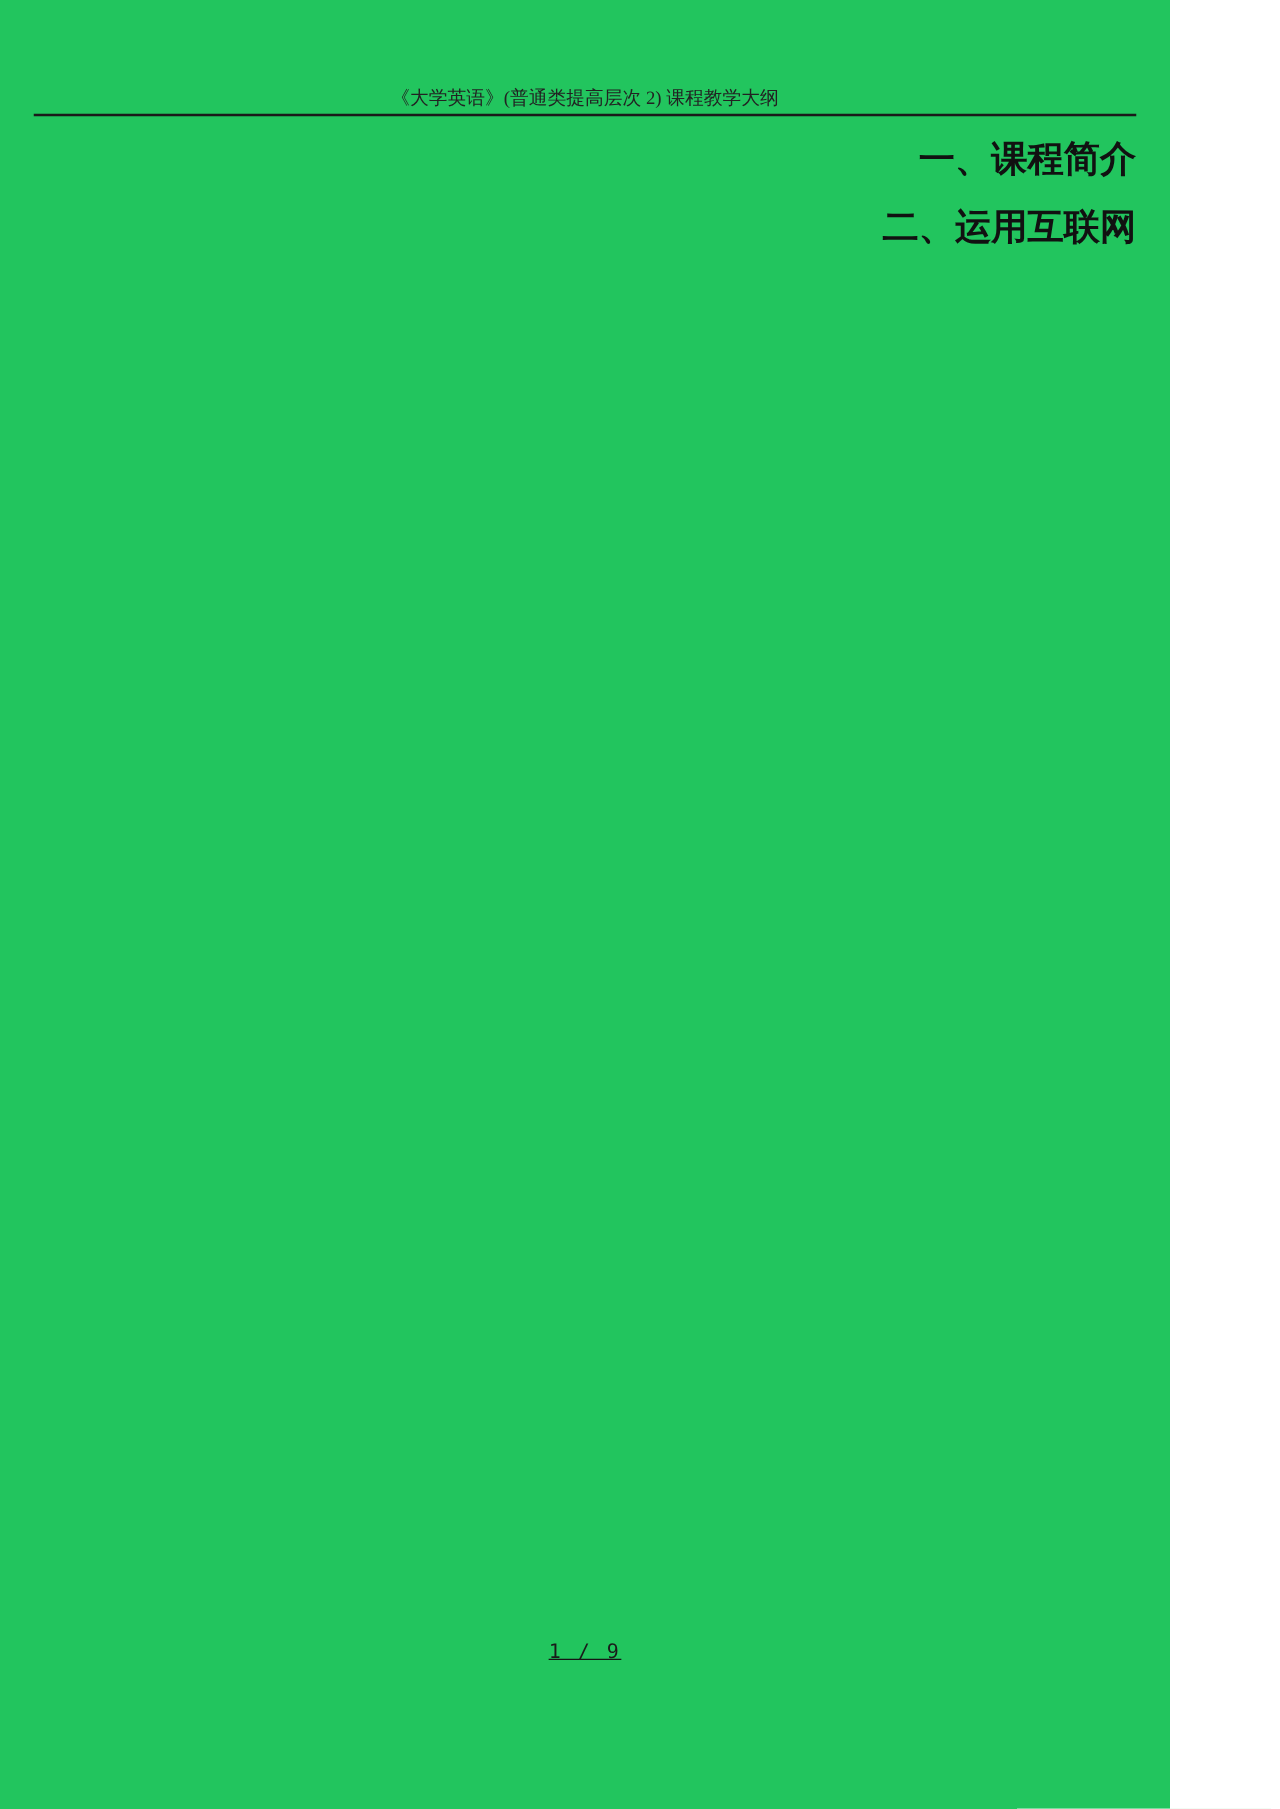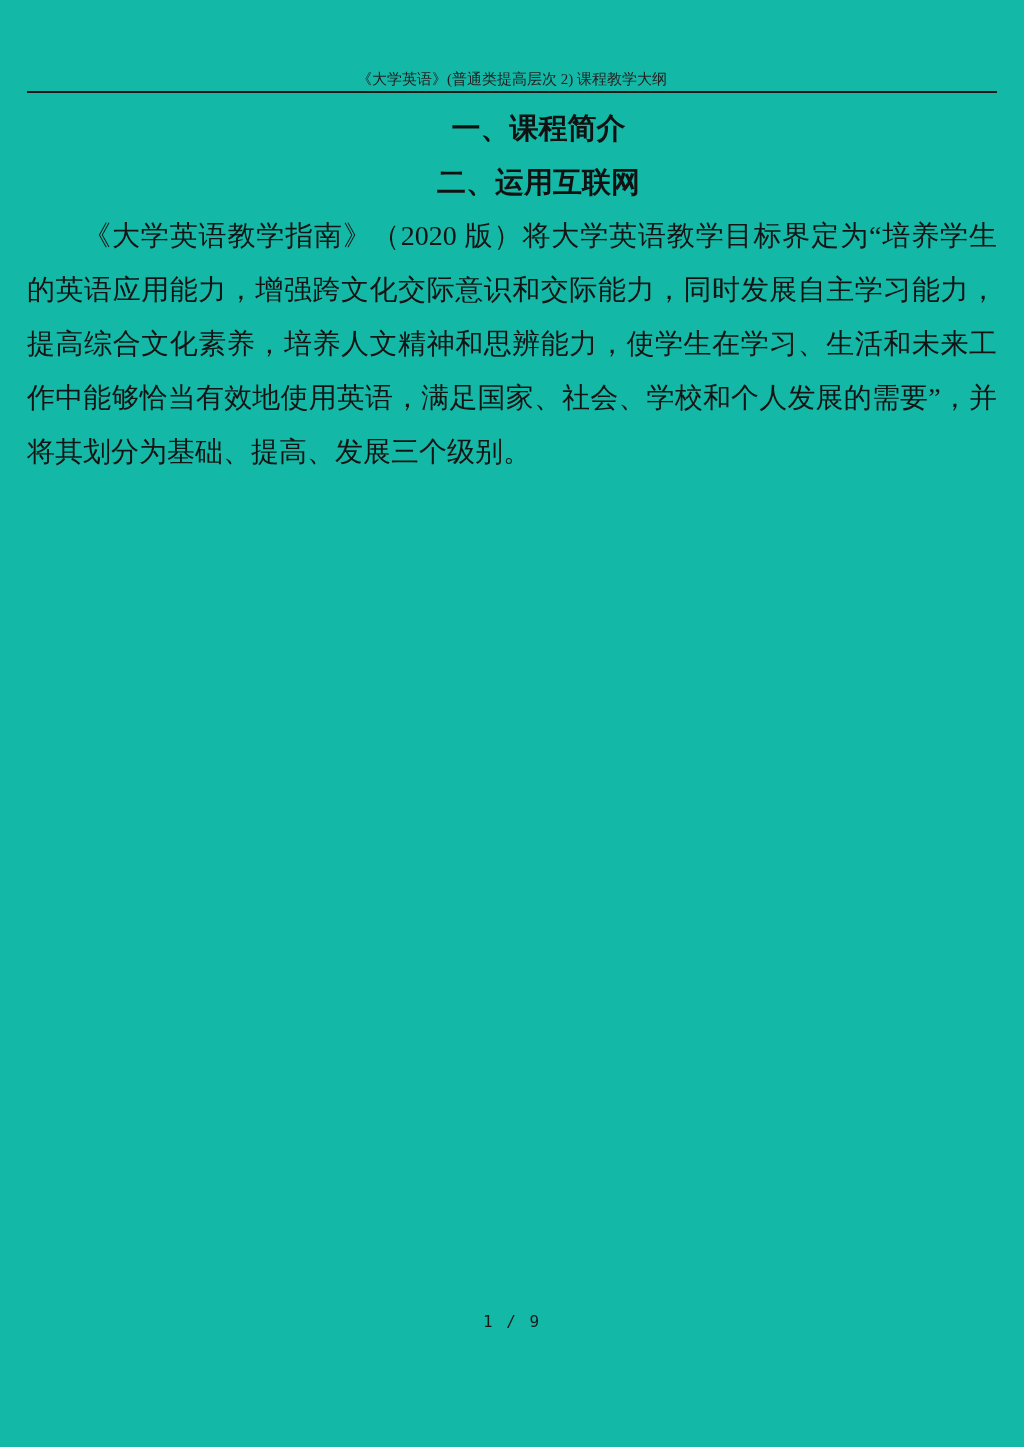--- a/index.html
+++ b/index.html
@@ -2,23 +2,23 @@
 <html><head>
 <meta charset="utf-8">
 <style>
   html, body {
     margin: 0;
     padding: 0;
     background: #ffffff;
   }
   .page {
     position: relative;
-    width: 1024px;
+    width: 936px;
     height: 1447px;
-    background: #14b8a6;
+    background: #22c55e;
     color: #141414;
     font-family: "Liberation Serif", "DejaVu Serif", serif;
     overflow: hidden;
   }
   .doc-header {
     margin: 0 27px;
     padding-top: 70px;
     padding-bottom: 2px;
     border-bottom: 2px solid #1a1a1a;
     text-align: center;
@@ -36,35 +36,36 @@
     text-justify: inter-ideograph;
   }
   .sec-heading {
     margin: 0;
     padding-left: 53px;
     font-size: 29px;
     line-height: 54px;
     font-weight: bold;
     font-family: "Liberation Sans", "DejaVu Sans", sans-serif;
     color: #111111;
-    text-align: center;
+    text-align: right;
   }
   .sec-heading.first {
     margin-top: 8px;
   }
   .para {
     margin: 0;
     text-indent: 2em;
   }
   .doc-footer {
     position: absolute;
     left: 0;
     right: 0;
     bottom: 116px;
     text-align: center;
+    text-decoration: underline;
   }
   .page-number {
     font-size: 16px;
     letter-spacing: 2px;
     color: #1a1a1a;
     font-family: "DejaVu Sans Mono", "Liberation Mono", monospace;
   }
 </style>
 </head>
 <body>
@@ -75,21 +76,20 @@
     <div class="doc-header-text">《大学英语》(普通类提高层次 2) 课程教学大纲</div>
   </header>
 
   <main class="doc-body">
 
     <h2 class="sec-heading first">一、课程简介</h2>
 
 
     <h2 class="sec-heading">二、运用互联网</h2>
 
-    <p class="para">《大学英语教学指南》（2020 版）将大学英语教学目标界定为“培养学生的英语应用能力，增强跨文化交际意识和交际能力，同时发展自主学习能力，提高综合文化素养，培养人文精神和思辨能力，使学生在学习、生活和未来工作中能够恰当有效地使用英语，满足国家、社会、学校和个人发展的需要”，并将其划分为基础、提高、发展三个级别。</p>
 
 
 
   </main>
 
   <footer class="doc-footer">
     <span class="page-number">1 / 9</span>
   </footer>
 
 </div>

